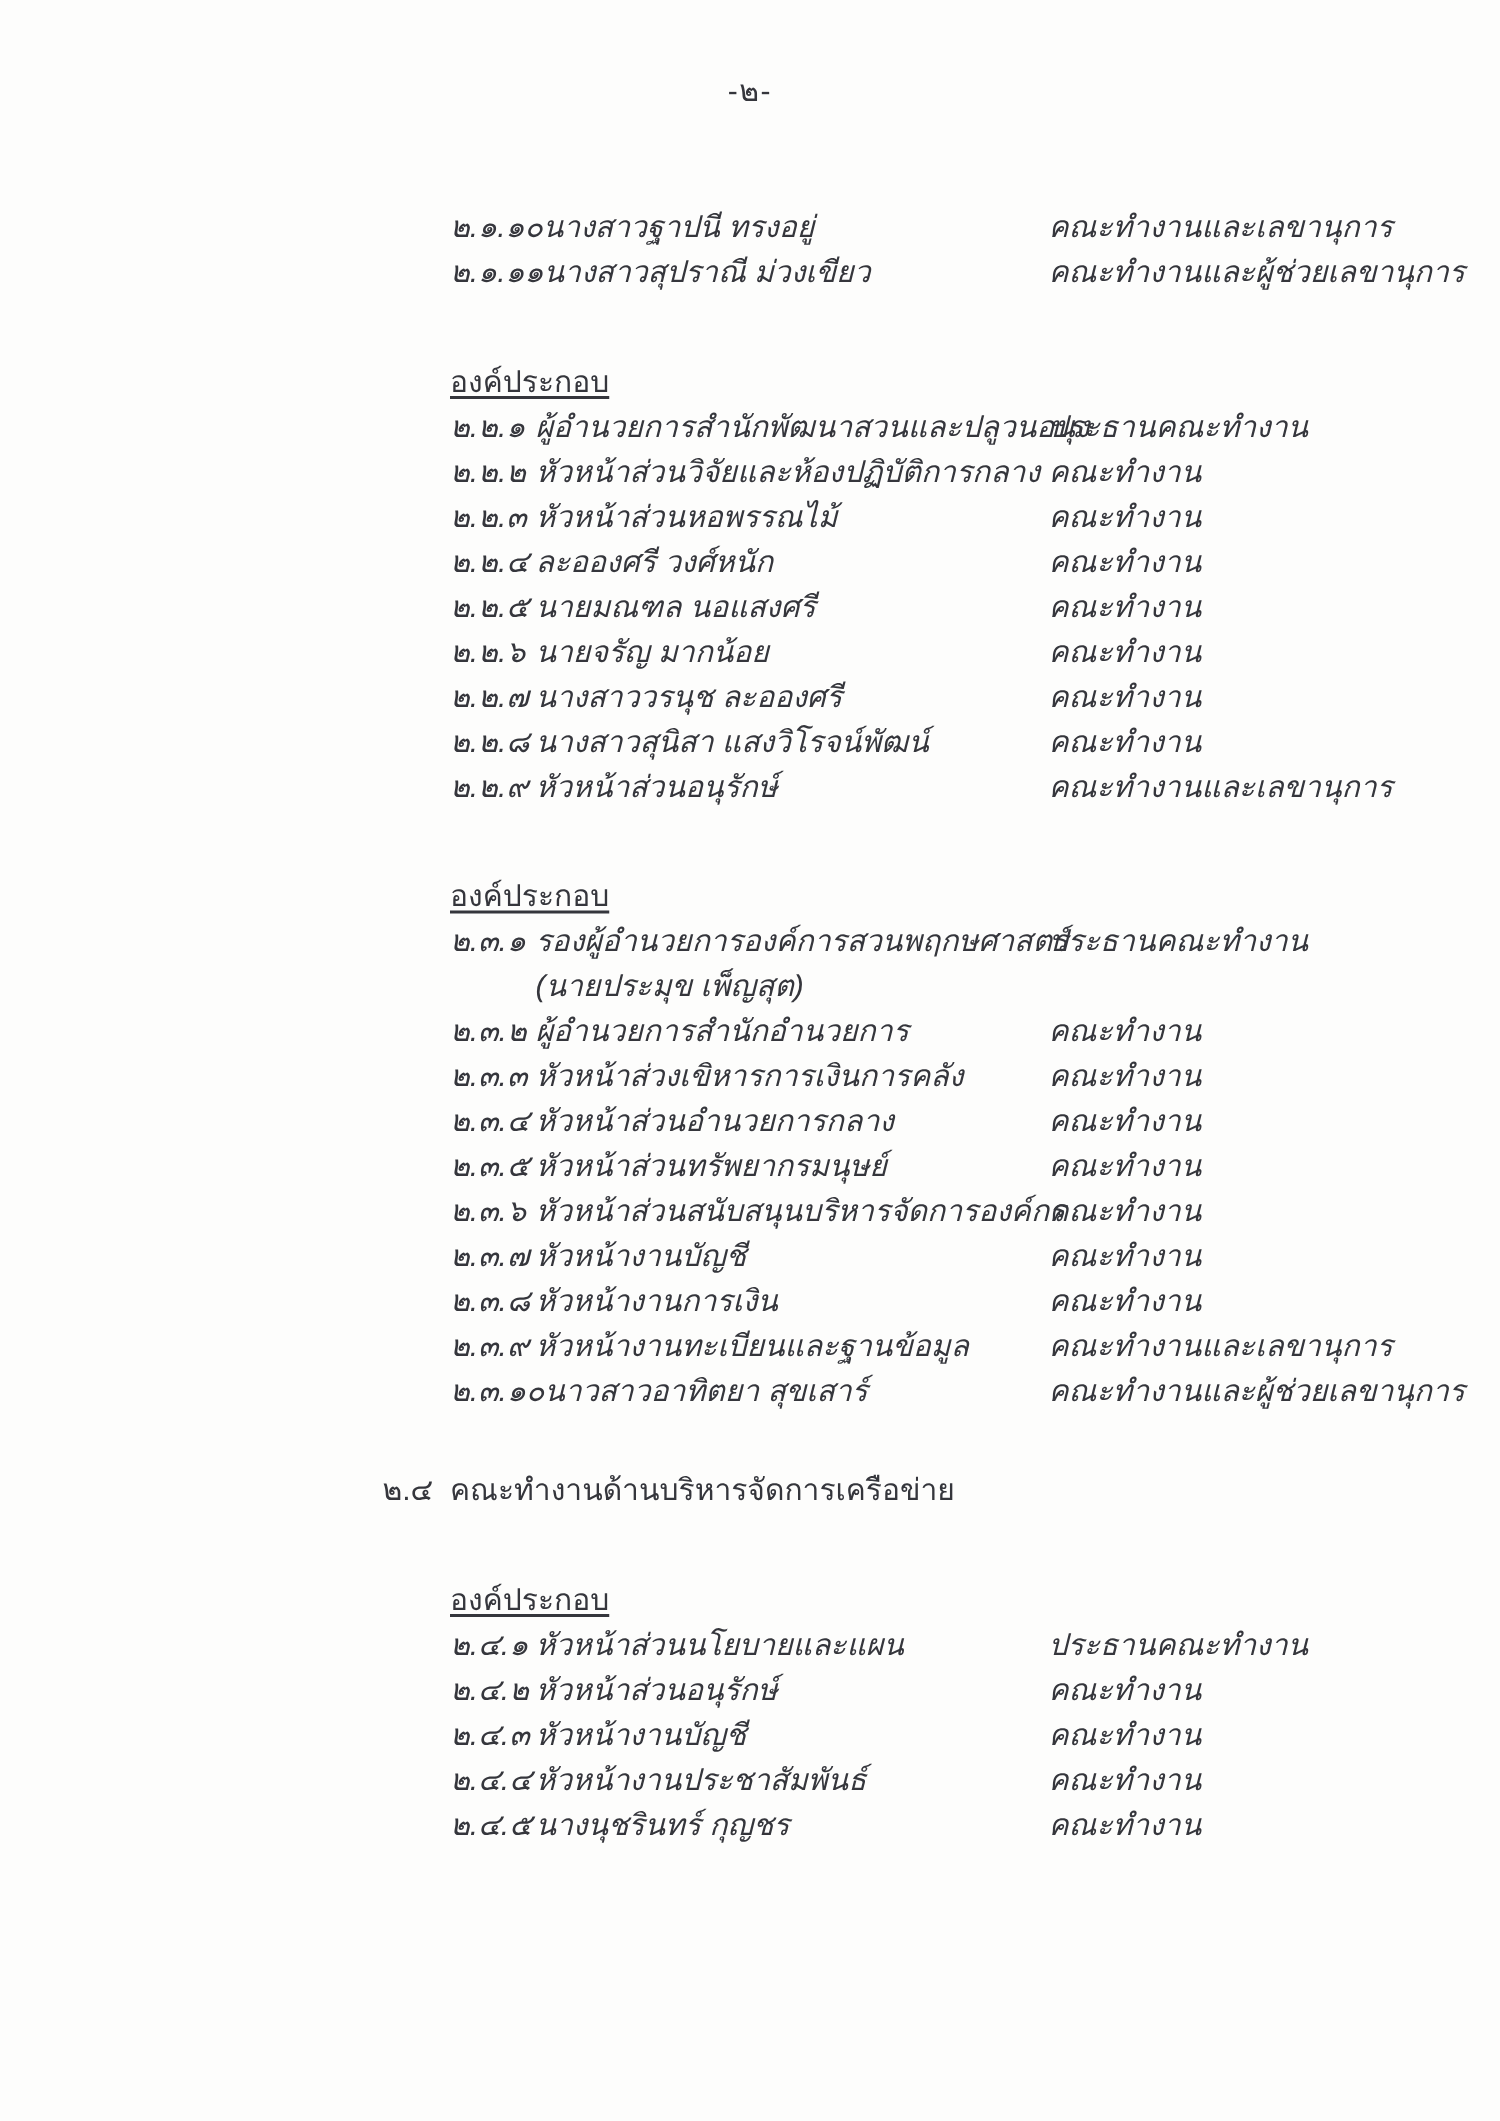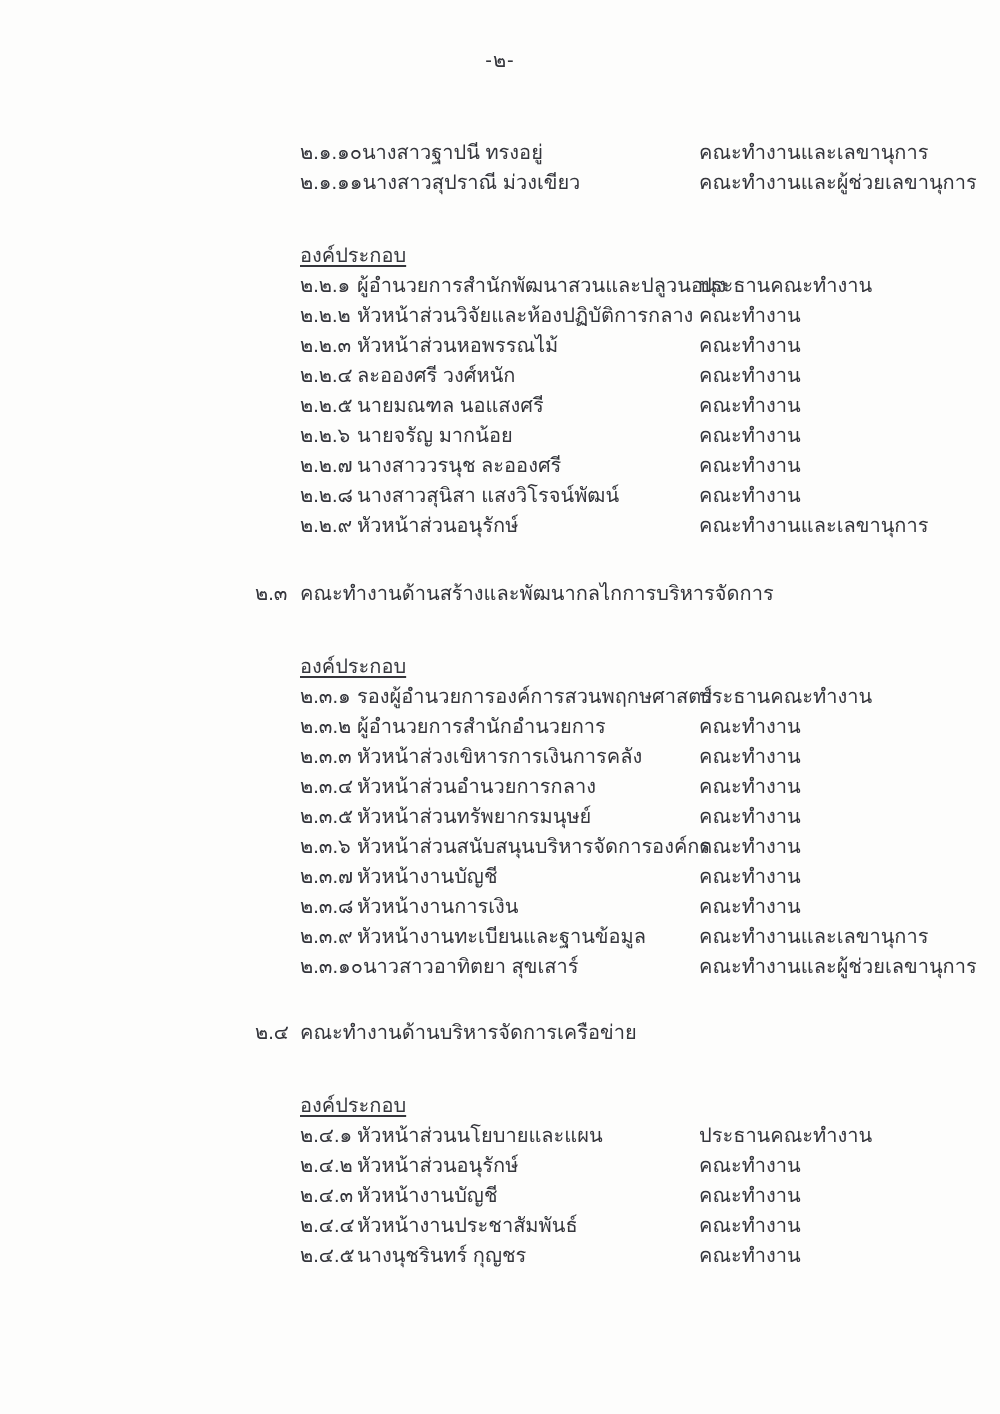--- a/index.html
+++ b/index.html
@@ -32,20 +32,21 @@
     width: 100%;
   }
   .row {
     position: relative;
     line-height: 30px;
     min-height: 30px;
     white-space: nowrap;
   }
   .item, .note {
     padding-left: 300px;
+    font-style: italic;
   }
   .note {
     padding-left: 357px;
   }
   .section-head {
     padding-left: 255px;
   }
   .sec-num {
     display: inline-block;
     min-width: 45px;
@@ -140,31 +141,29 @@
   </div>
 
   <div class="row item">
     <span class="item-num">๒.๒.๙</span><span class="item-text">หัวหน้าส่วนอนุรักษ์</span>
     <span class="role">คณะทำงานและเลขานุการ</span>
   </div>
 </div>
   </section>
 
   <section class="wg-section">
-    <div class="row section-head">
-      <span class="sec-num">๒.๓</span><span class="sec-title">คณะทำงานด้านสร้างและพัฒนากลไกการบริหารจัดการ</span>
-    </div>
     <div class="row subhead">
       <span class="underlined">องค์ประกอบ</span>
     </div>
     <div class="items">
   <div class="row item">
     <span class="item-num">๒.๓.๑</span><span class="item-text">รองผู้อำนวยการองค์การสวนพฤกษศาสตร์</span>
     <span class="role">ประธานคณะทำงาน</span>
   </div>
+<div class="row note">(นายประมุข  เพ็ญสุต)</div>
   <div class="row item">
     <span class="item-num">๒.๓.๒</span><span class="item-text">ผู้อำนวยการสำนักอำนวยการ</span>
     <span class="role">คณะทำงาน</span>
   </div>
 
   <div class="row item">
     <span class="item-num">๒.๓.๓</span><span class="item-text">หัวหน้าส่วงเขิหารการเงินการคลัง</span>
     <span class="role">คณะทำงาน</span>
   </div>
 

